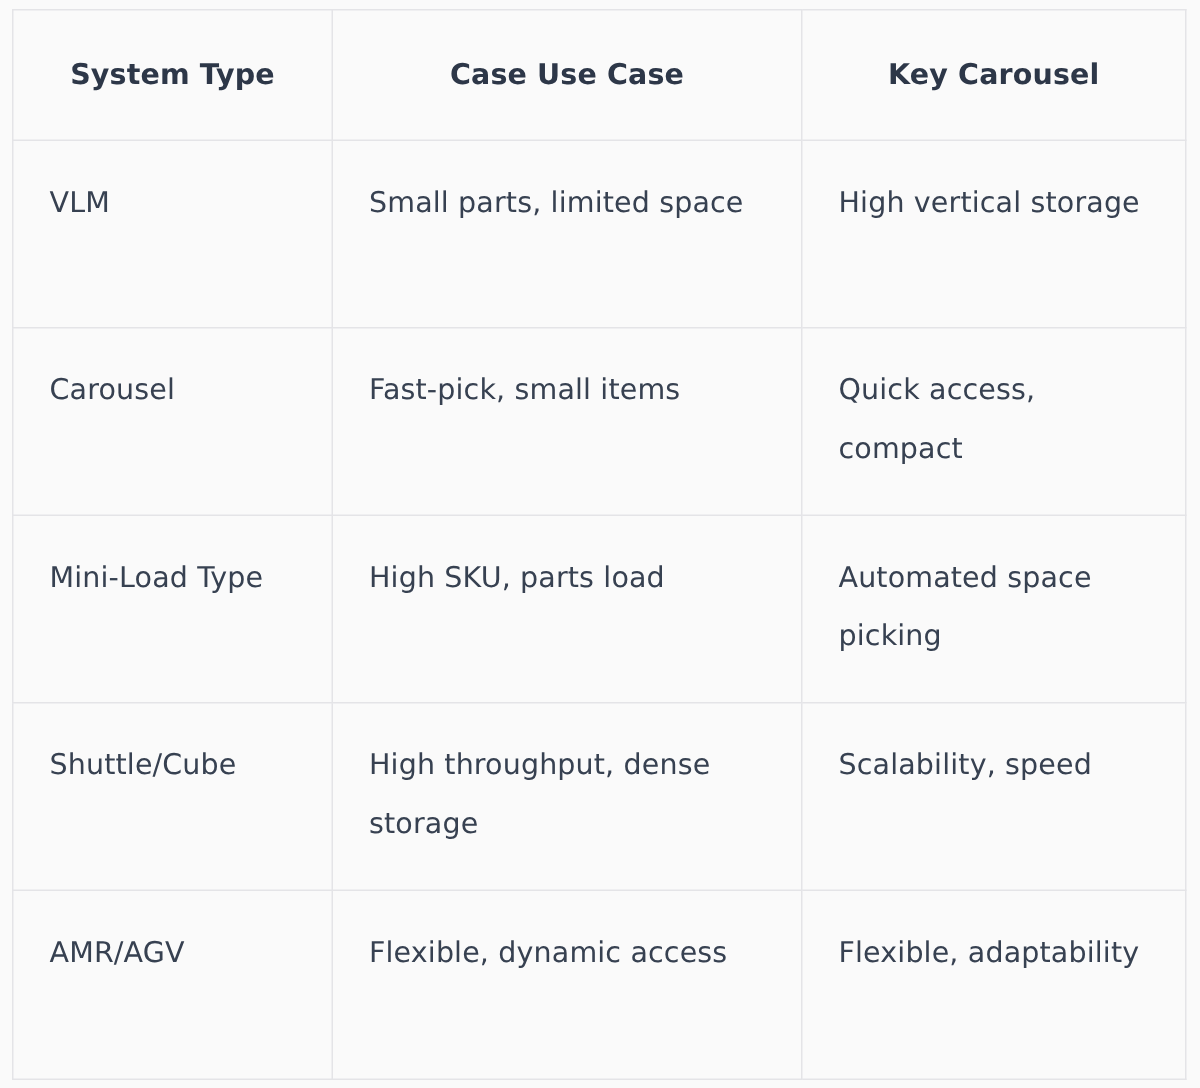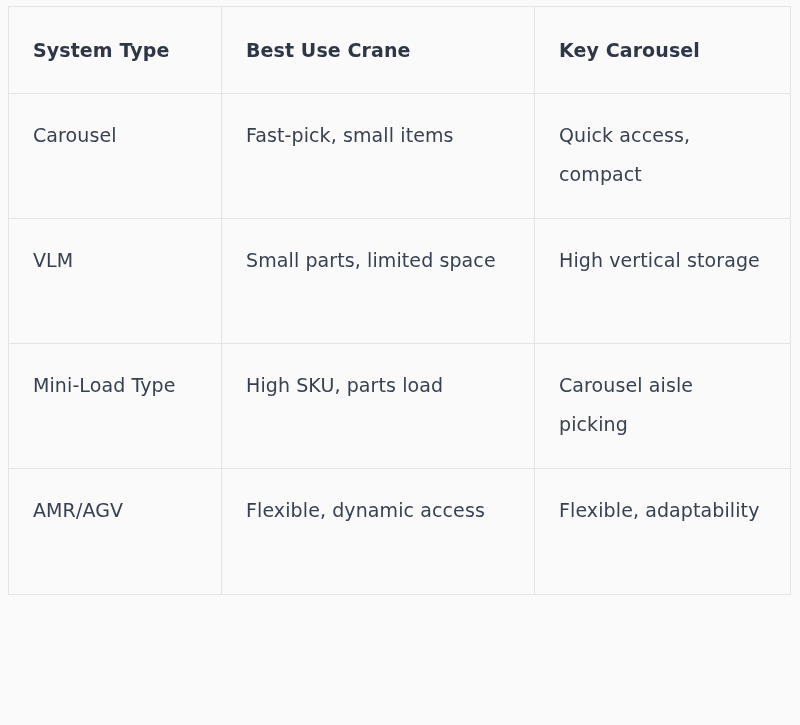--- a/index.html
+++ b/index.html
@@ -34,20 +34,21 @@
       font-size: 19px;
       line-height: 39px;
       letter-spacing: 0.1px;
     }
     th {
       font-weight: bold;
       color: #2d3748;
       height: 86px;
       vertical-align: middle;
       padding-top: 0;
+      text-align: center;
     }
     td {
       padding-top: 22px;
       padding-bottom: 22px;
       color: #374151;
     }
     col.c1 { width: 213px; }
     col.c2 { width: 313px; }
     col.c3 { width: 256px; }
     tr.r td { height: 80px; }
@@ -59,39 +60,44 @@
 <div class="wrap">
   <table>
     <colgroup>
       <col class="c1">
         <col class="c2">
         <col class="c3">
     </colgroup>
     <thead>
       <tr>
         <th>System Type</th>
-        <th>Best Use Crane</th>
+        <th>Case Use Case</th>
         <th>Key Carousel</th>
       </tr>
     </thead>
     <tbody>
+      <tr class="r">
+        <td>VLM</td>
+        <td>Small parts, limited space</td>
+        <td>High vertical storage</td>
+      </tr>
       <tr class="r">
         <td>Carousel</td>
         <td>Fast-pick, small items</td>
         <td>Quick access, compact</td>
       </tr>
       <tr class="r">
-        <td>VLM</td>
-        <td>Small parts, limited space</td>
-        <td>High vertical storage</td>
+        <td>Mini-Load Type</td>
+        <td>High SKU, parts load</td>
+        <td>Automated space picking</td>
       </tr>
       <tr class="r">
-        <td>Mini-Load Type</td>
-        <td>High SKU, parts load</td>
-        <td>Carousel aisle picking</td>
+        <td>Shuttle/Cube</td>
+        <td>High throughput, dense storage</td>
+        <td>Scalability, speed</td>
       </tr>
       <tr class="r-last">
         <td>AMR/AGV</td>
         <td>Flexible, dynamic access</td>
         <td>Flexible, adaptability</td>
       </tr>
     </tbody>
   </table>
 </div>
 

